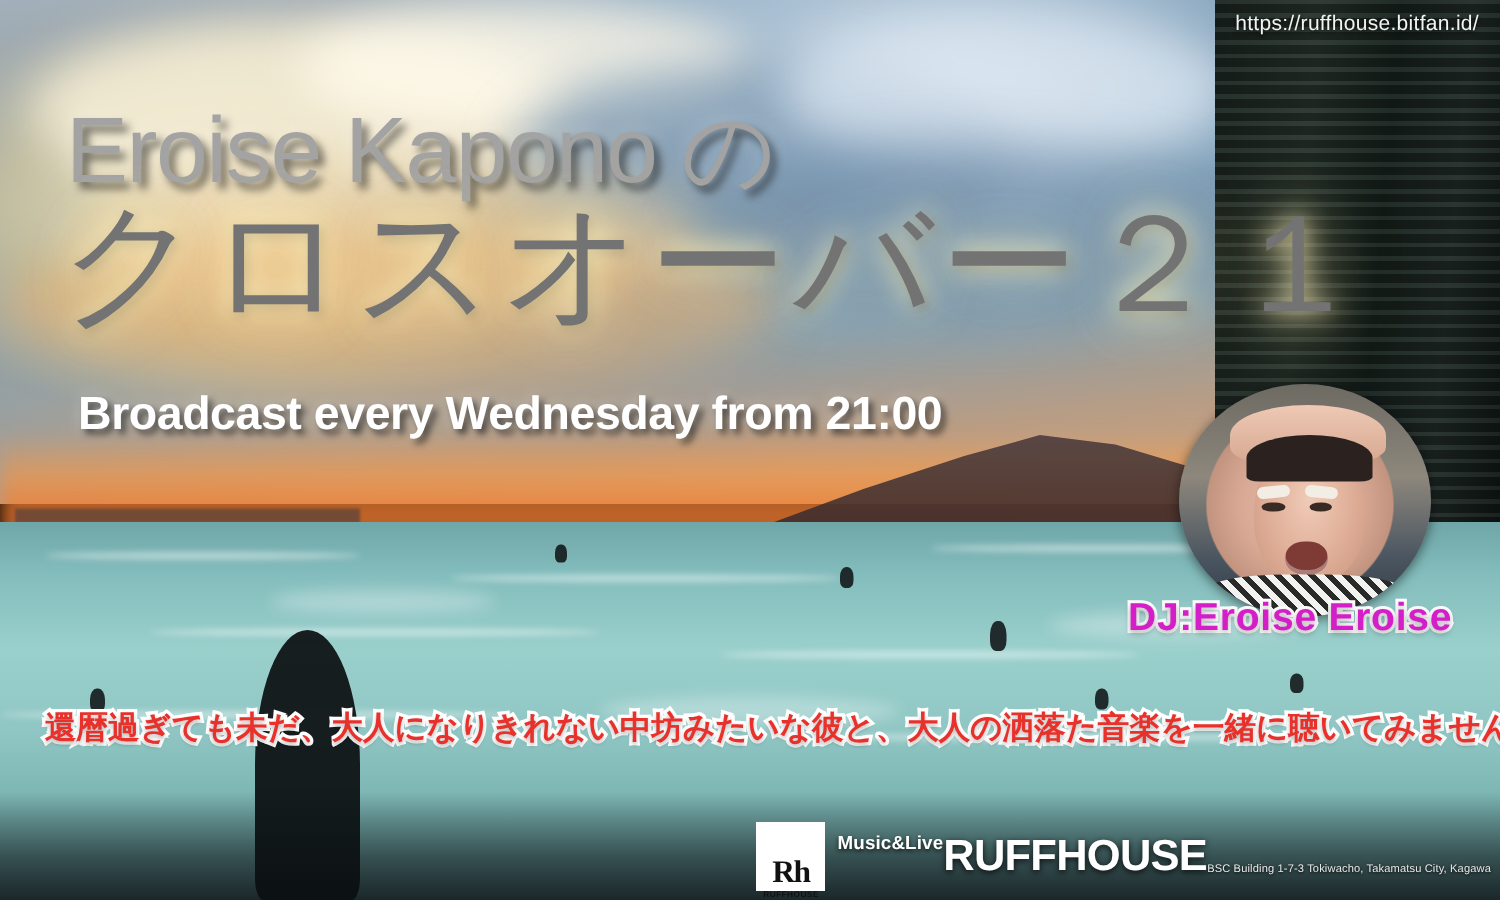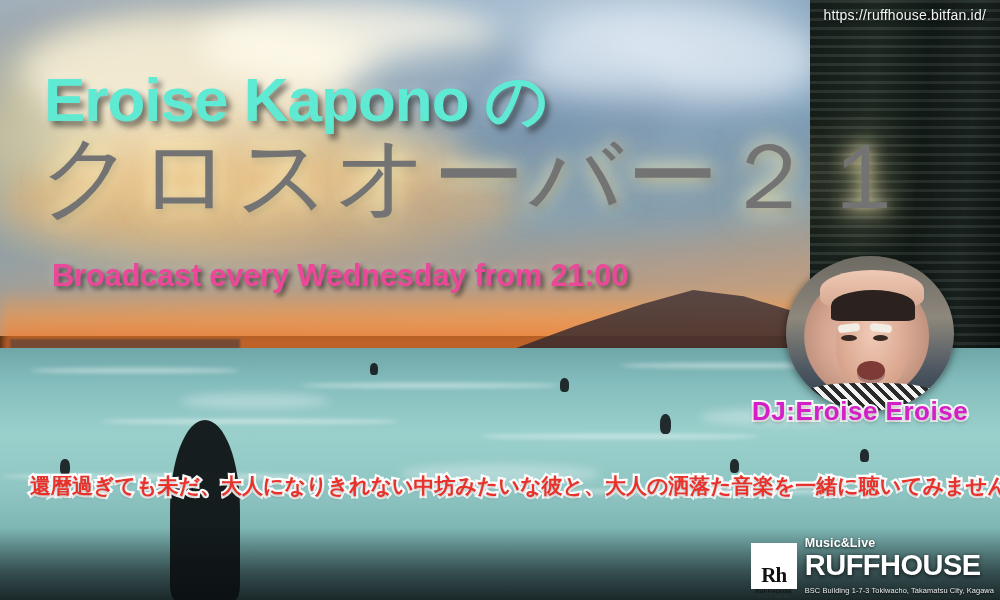--- a/index.html
+++ b/index.html
@@ -82,39 +82,39 @@
 
   
   .url{
     position:absolute; right:14px; top:7px; z-index:9;
     color:#f2f4f3; font-size:14px; letter-spacing:.2px;
     text-shadow:0 1px 3px rgba(0,0,0,.85);
   }
 
   .title-en{
     position:absolute; left:44px; top:58px; z-index:9;
-    font-size:62px; font-weight:700; color:#5eead4; letter-spacing:-1px;
+    font-size:62px; font-weight:400; color:#a3a3a3; letter-spacing:-1px;
     text-shadow:4px 5px 6px rgba(0,0,0,.55), 0 0 14px rgba(255,255,255,.35);
     white-space:nowrap;
   }
 
   .title-jp{
     position:absolute; left:40px; top:128px; z-index:9;
     font-size:92px; font-weight:400; color:#737373; letter-spacing:4px;
     line-height:1.05; white-space:nowrap;
     text-shadow:
       0 0 18px rgba(255,248,200,.95),
       0 0 38px rgba(255,240,170,.7),
       0 0 60px rgba(255,230,150,.45),
       2px 3px 8px rgba(60,50,20,.35);
   }
 
   .subtitle{
     position:absolute; left:52px; top:258px; z-index:9;
-    font-size:31px; font-weight:700; color:#ec4899; letter-spacing:-.3px;
+    font-size:31px; font-weight:700; color:#ffffff; letter-spacing:-.3px;
     text-shadow:3px 3px 5px rgba(0,0,0,.6), 0 0 10px rgba(255,255,255,.3);
     white-space:nowrap;
   }
 
   
   .dj-photo{
     position:absolute; left:786px; top:256px; width:168px; height:155px; z-index:8;
     border-radius:50%; overflow:hidden;
     background:
       radial-gradient(circle at 48% 52%, #e8bfae 0%, #d8a894 34%, #c29480 52%, transparent 53%),
@@ -189,31 +189,31 @@
   .logo-mark .rh{
     font-size:21px; font-weight:700; color:#111; line-height:1;
     letter-spacing:-1px; font-family:"Liberation Serif", serif;margin-top:33px;
   }
   .logo-mark .rh-word{
     font-size:5.5px; font-weight:700; color:#111; letter-spacing:.3px; margin-top:2px;
   }
   .logo-mark .rh-sub{
     font-size:3.2px; color:#333; letter-spacing:.2px; margin-top:1px;
   }
-  .logo-text{ display:flex; flex-direction:column; line-height:1; }
+  .logo-text{ display:flex; flex-direction:row; line-height:1; }
   .logo-tag{
     font-size:12.5px; font-weight:700; color:#ffffff; letter-spacing:.1px;
     text-shadow:0 1px 3px rgba(0,0,0,.8);
   }
   .logo-name{
     font-size:29px; font-weight:700; color:#ffffff; letter-spacing:-.5px; margin-top:1px;
     text-shadow:0 1px 4px rgba(0,0,0,.8);
   }
   .logo-addr{
-    font-size:7.4px; color:#e9e9e9; letter-spacing:.1px; margin-top:7px;
+    font-size:7.4px; color:#e9e9e9; letter-spacing:.1px; margin-top:19px;
     text-shadow:0 1px 2px rgba(0,0,0,.9);
   }
 </style>
 </head>
 <body>
 
 <div id="banner">
 
   <div class="bg">
     <div class="sky">

